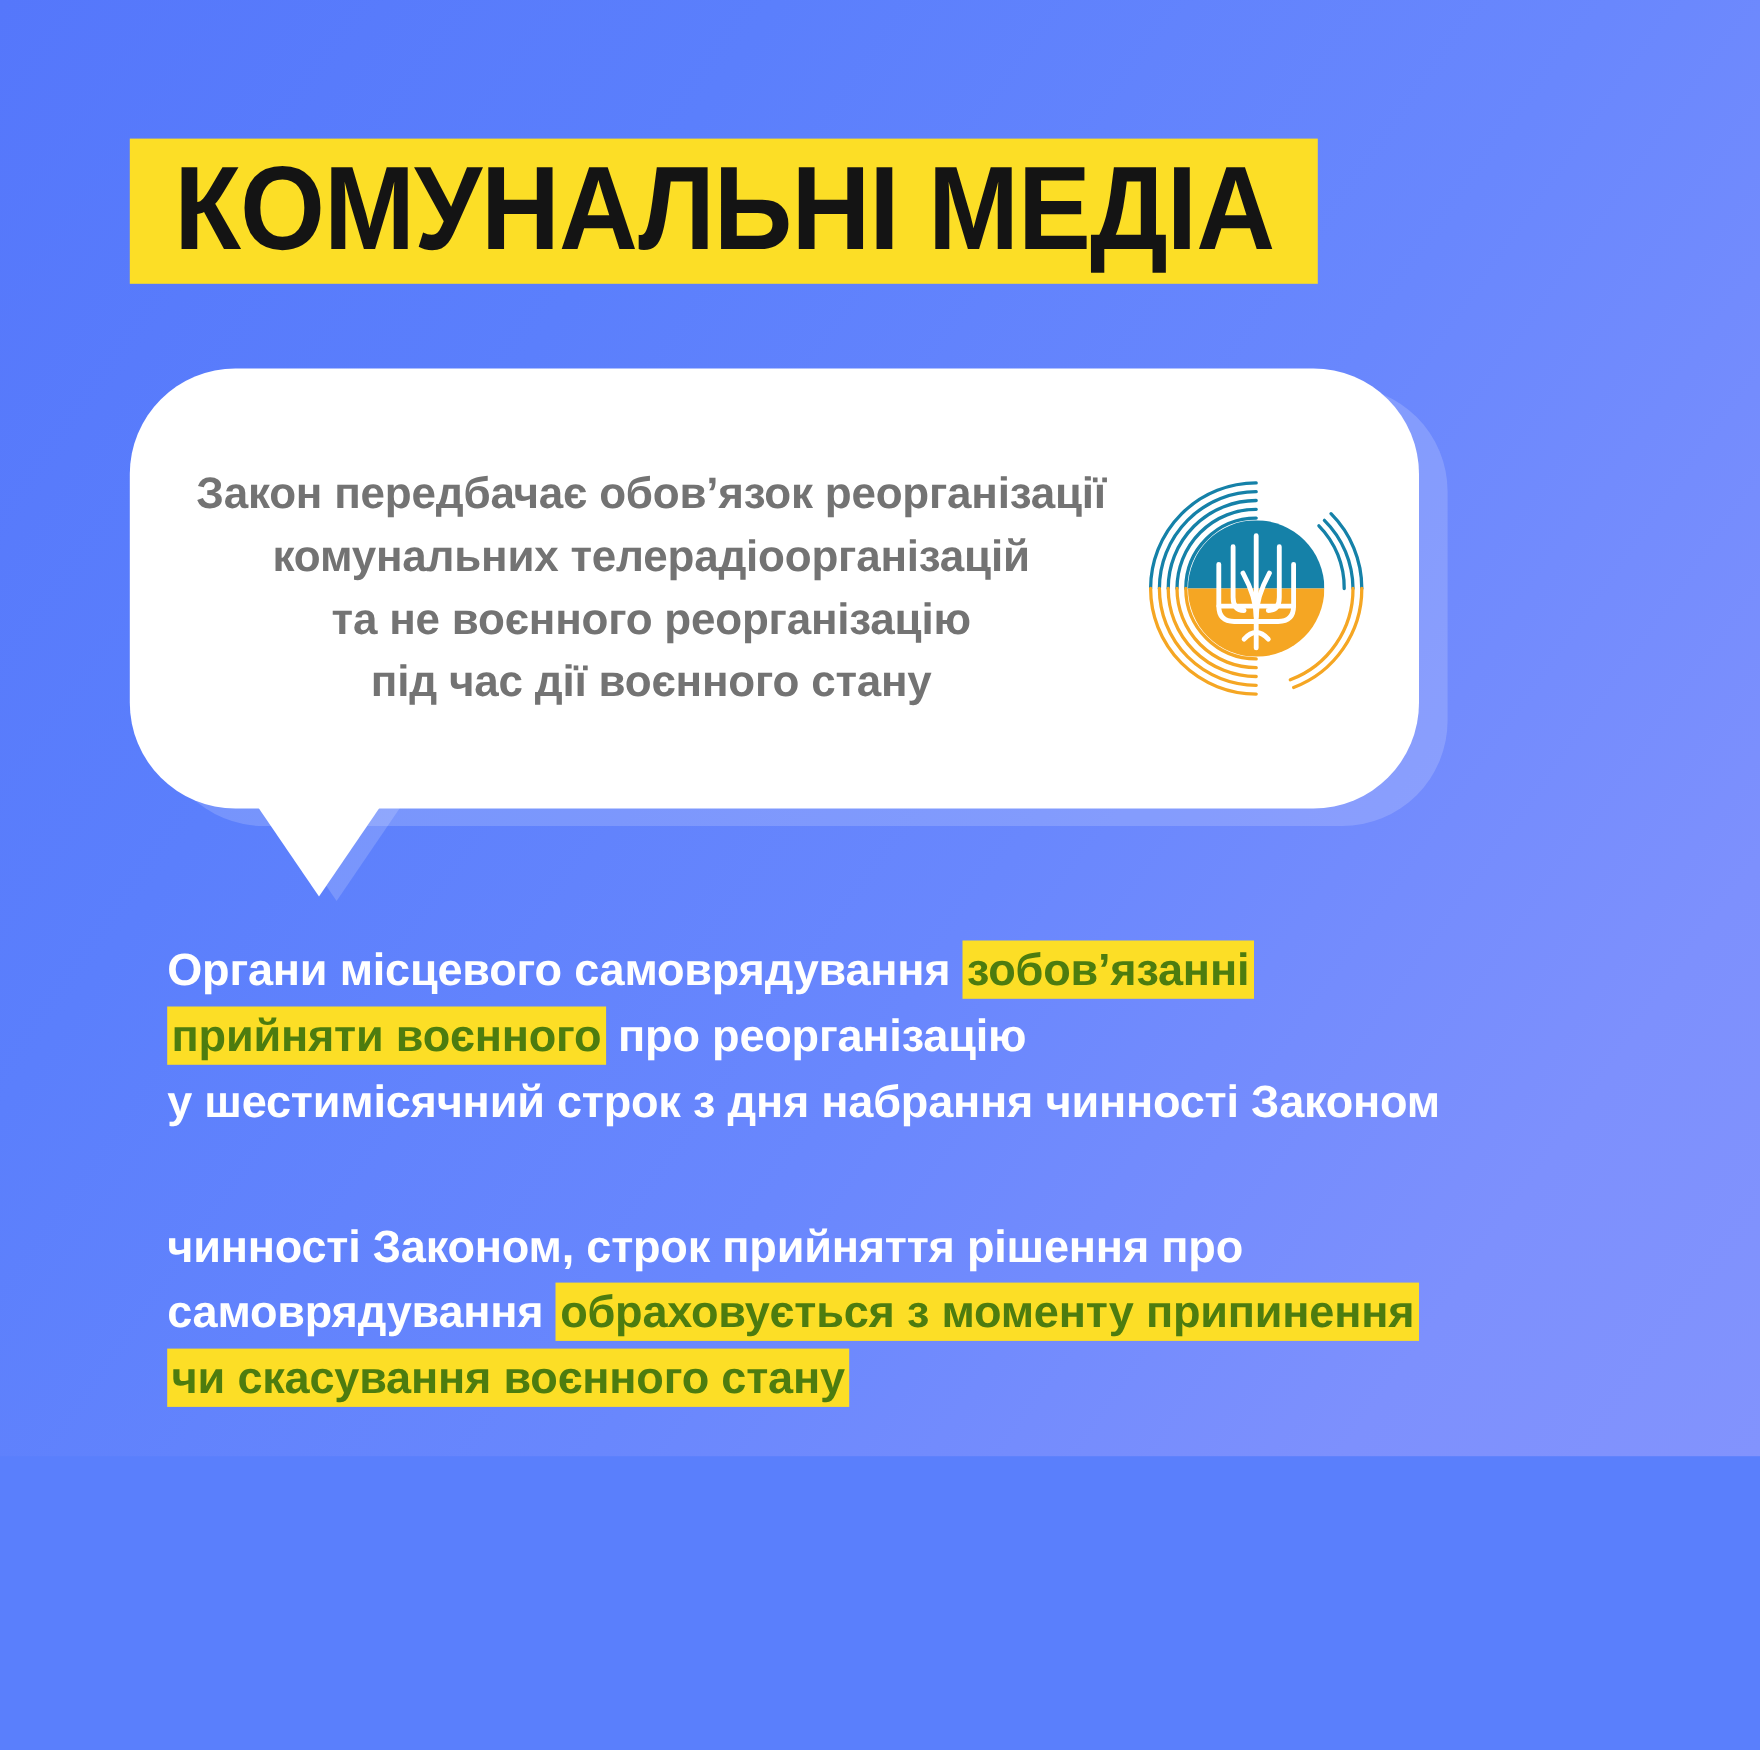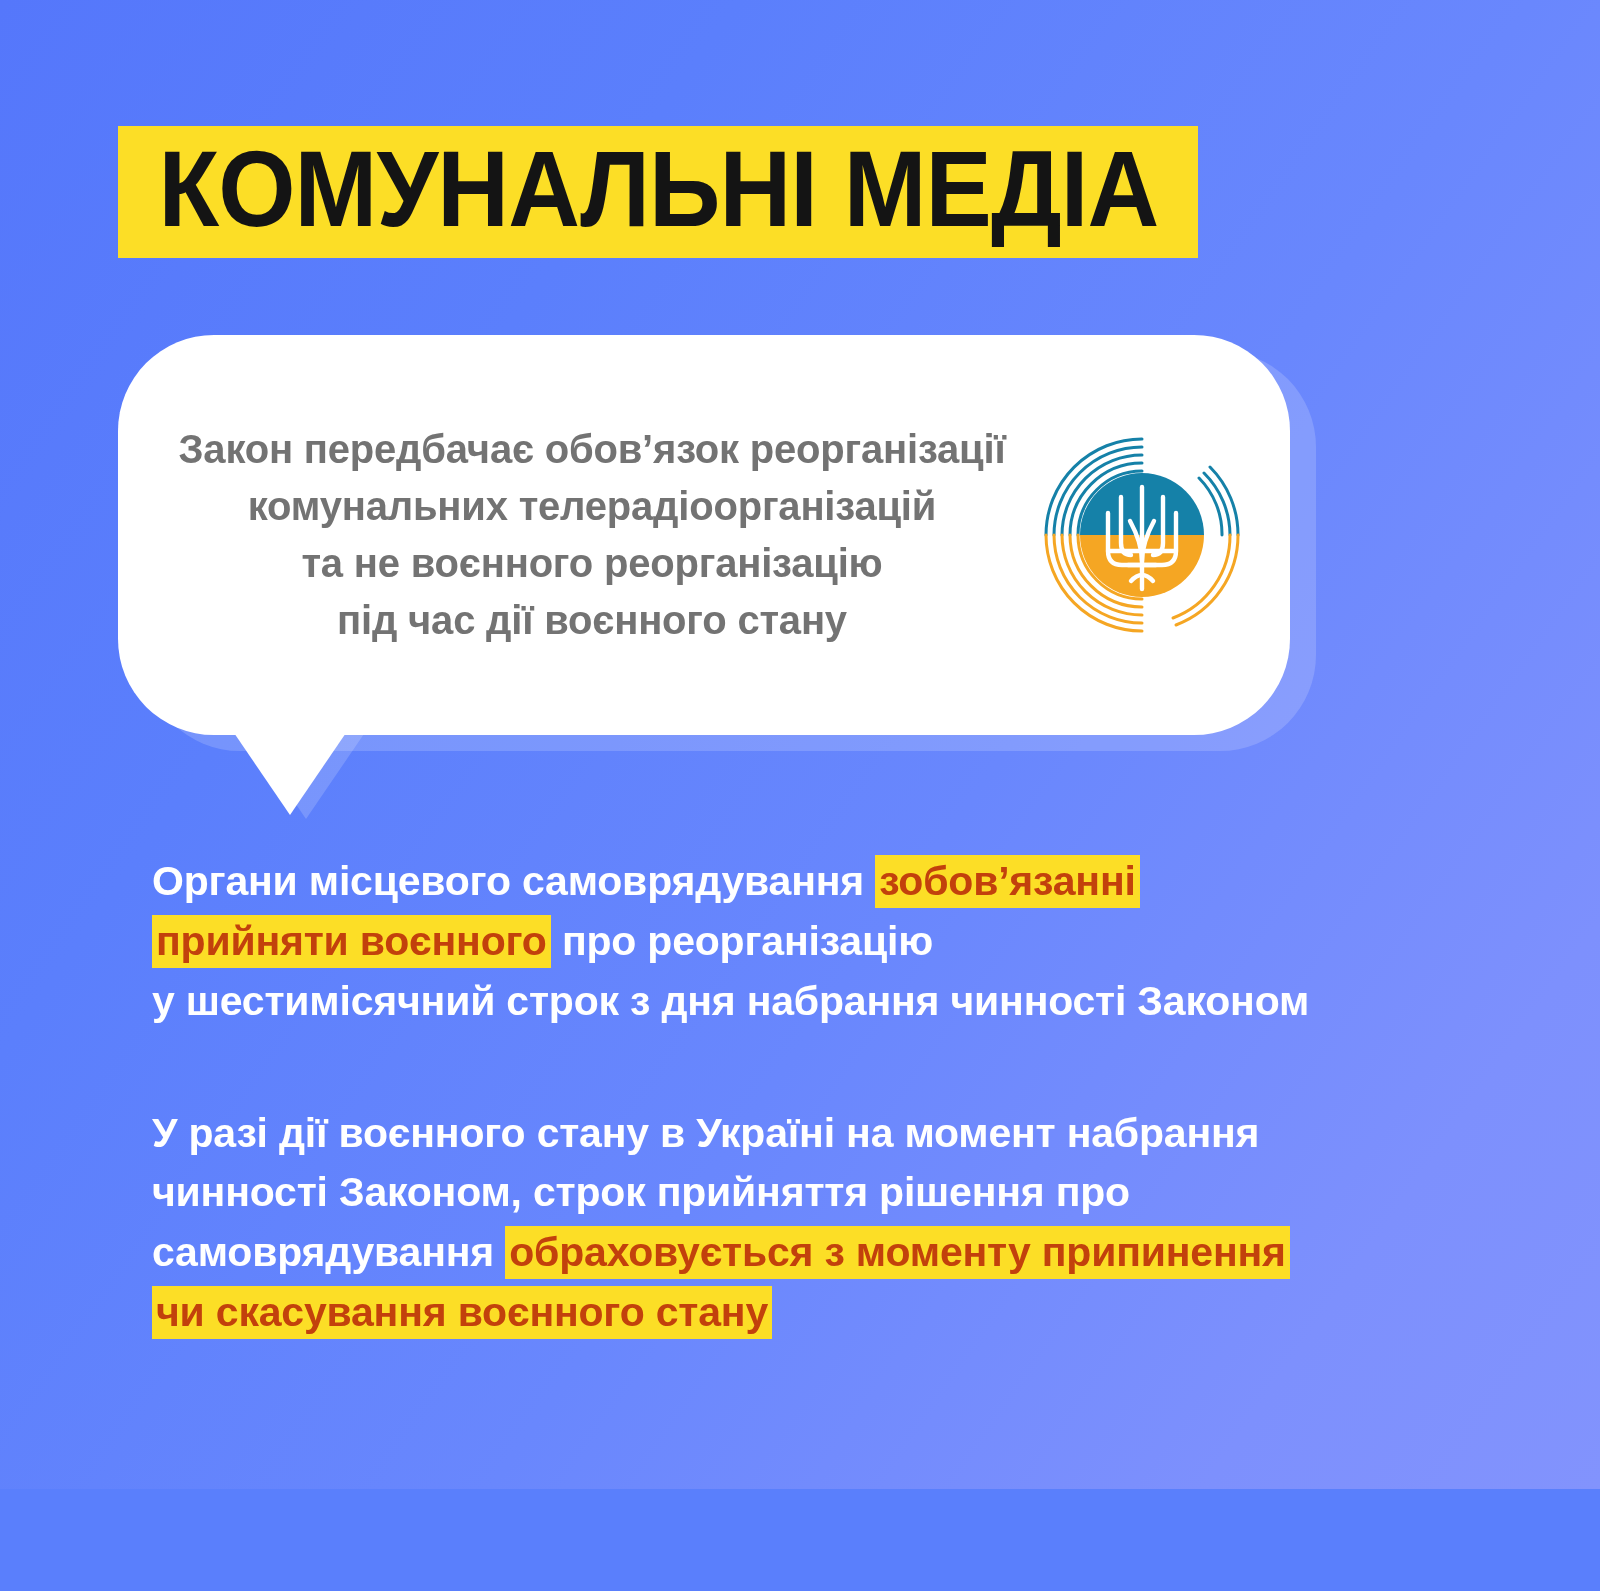--- a/index.html
+++ b/index.html
@@ -3,21 +3,21 @@
 <meta charset="utf-8">
 <style>
   html, body {
     margin: 0;
     padding: 0;
     background: #5a7ffc;
   }
   .poster {
     position: relative;
     width: 1600px;
-    height: 1489px;
+    height: 1324px;
     overflow: hidden;
     background:
       linear-gradient(125deg, #5577fb 0%, #5b7ffc 28%, #6987fd 58%, #7d90fd 85%, #8293fd 100%);
     font-family: "Liberation Sans", "DejaVu Sans", sans-serif;
   }
 
   
   .title-band {
     position: absolute;
     left: 118px;
@@ -125,21 +125,21 @@
     font-family: "Liberation Sans Narrow", "Liberation Sans", "DejaVu Sans Condensed", sans-serif;
     font-weight: 700;
     font-size: 41px;
     line-height: 1.46;
     letter-spacing: -0.2px;
   }
   .para .ln { display: block; white-space: nowrap; }
   .para.second { margin-top: 72px; }
   .hl {
     background: #FCDE26;
-    color: #c2410c;
+    color: #4d7c0f;
     padding: 3px 4px 4px 4px;
     box-decoration-break: clone;
     -webkit-box-decoration-break: clone;
   }
 </style>
 </head>
 <body>
 
 <div class="poster">
 
@@ -213,21 +213,20 @@
 
   <div class="body-block">
 
     <div class="para first">
       <span class="ln"><span>Органи місцевого самоврядування </span><span class="hl">зобов’язанні</span></span>
       <span class="ln"><span class="hl">прийняти воєнного</span><span> про реорганізацію</span></span>
       <span class="ln"><span>у шестимісячний строк з дня набрання чинності Законом</span></span>
     </div>
 
     <div class="para second">
-      <span class="ln"><span>У разі дії воєнного стану в Україні на момент набрання</span></span>
       <span class="ln"><span>чинності Законом, строк прийняття рішення про</span></span>
       <span class="ln"><span>самоврядування </span><span class="hl">обраховується з моменту припинення</span></span>
       <span class="ln"><span class="hl">чи скасування воєнного стану</span></span>
     </div>
 
   </div>
 
 </div>
 
 </body></html>

